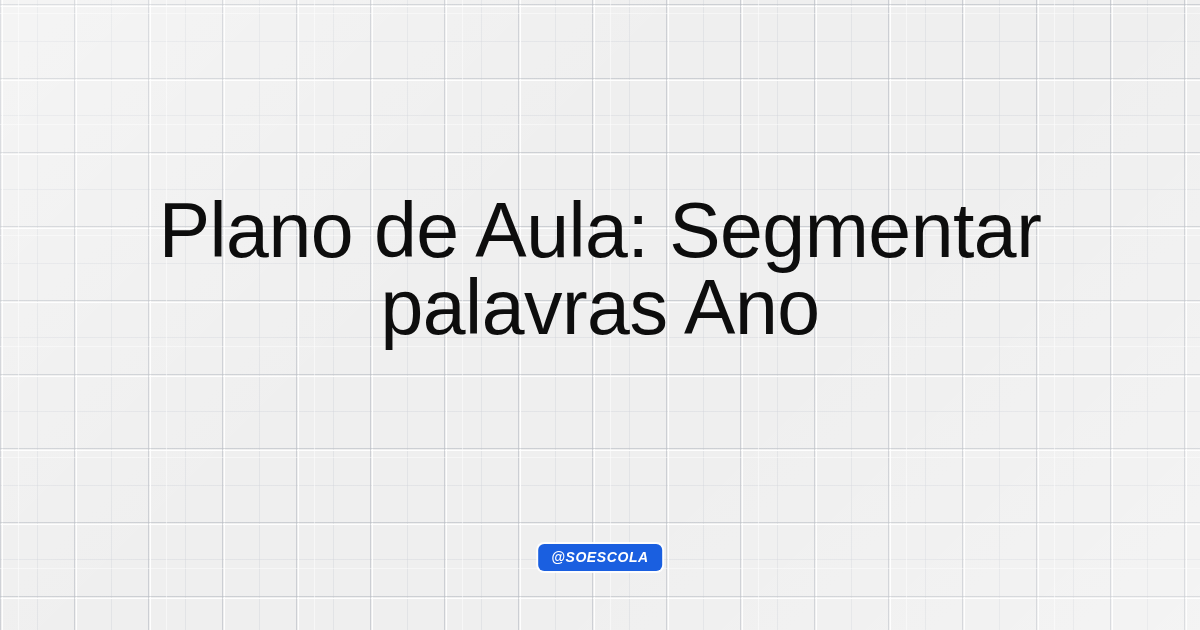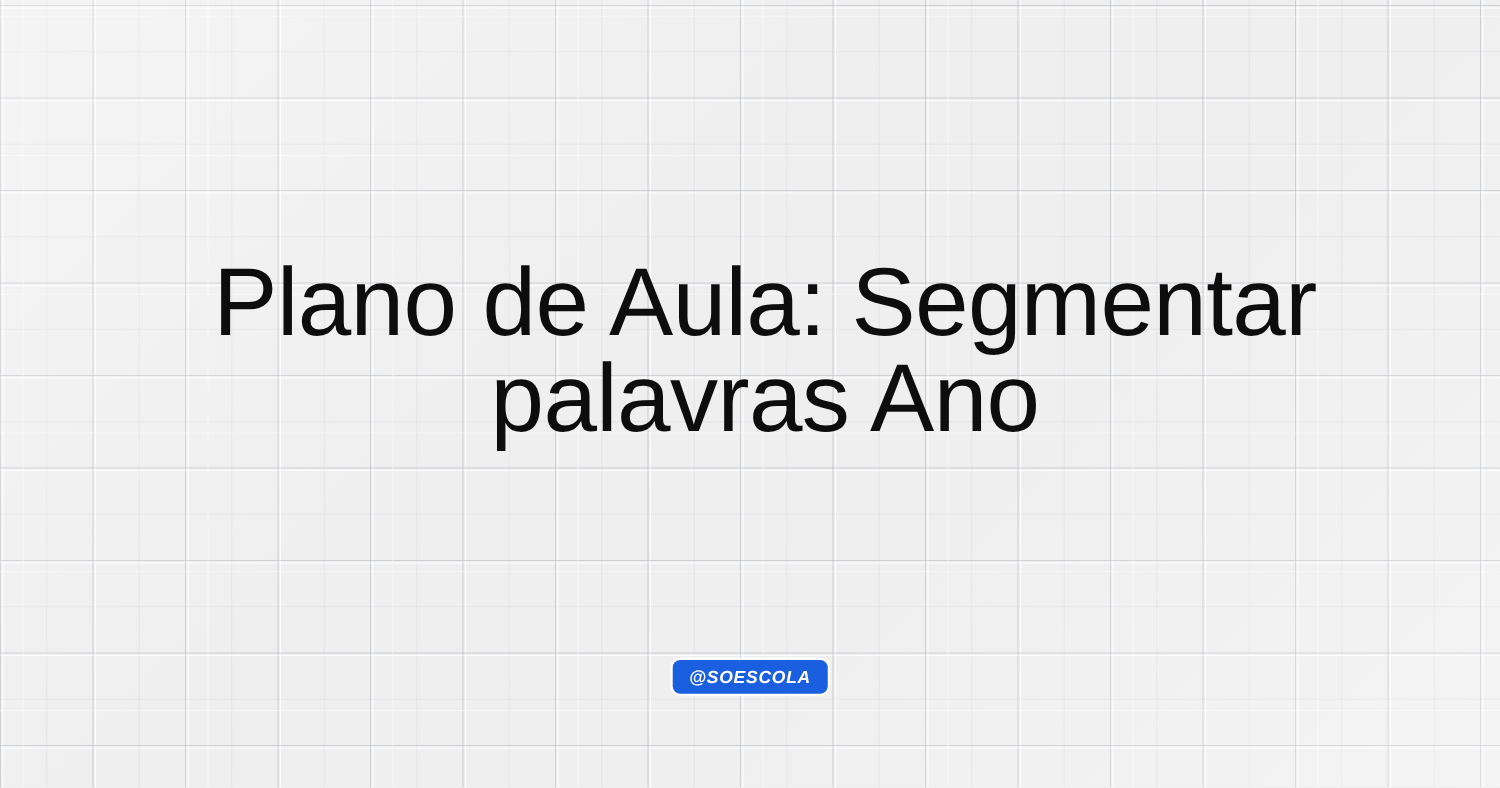--- a/index.html
+++ b/index.html
@@ -78,40 +78,40 @@
   .content {
     position: absolute;
     inset: 0;
     display: flex;
     flex-direction: column;
     align-items: center;
     justify-content: flex-start;
   }
 
   .title {
-    margin: 12px;
+    margin: 0;
     position: absolute;
     top: 192px;
     left: 50%;
     transform: translateX(-50%);
     width: 1120px;
     text-align: center;
     font-family: "Liberation Sans", sans-serif;
     font-size: 77px;
     font-weight: 400;
     line-height: 1.0;
     letter-spacing: -0.5px;
     color: #0d0d0d;
     white-space: pre-line;
   }
 
   .badge-wrap {
     position: absolute;
     left: 50%;
-    top: 528px;
+    top: 544px;
     transform: translateX(-50%);
   }
 
   .badge {
     display: inline-block;
     background: #1a5fe0;
     color: #ffffff;
     font-family: "Liberation Sans", sans-serif;
     font-size: 14px;
     font-weight: bold;

